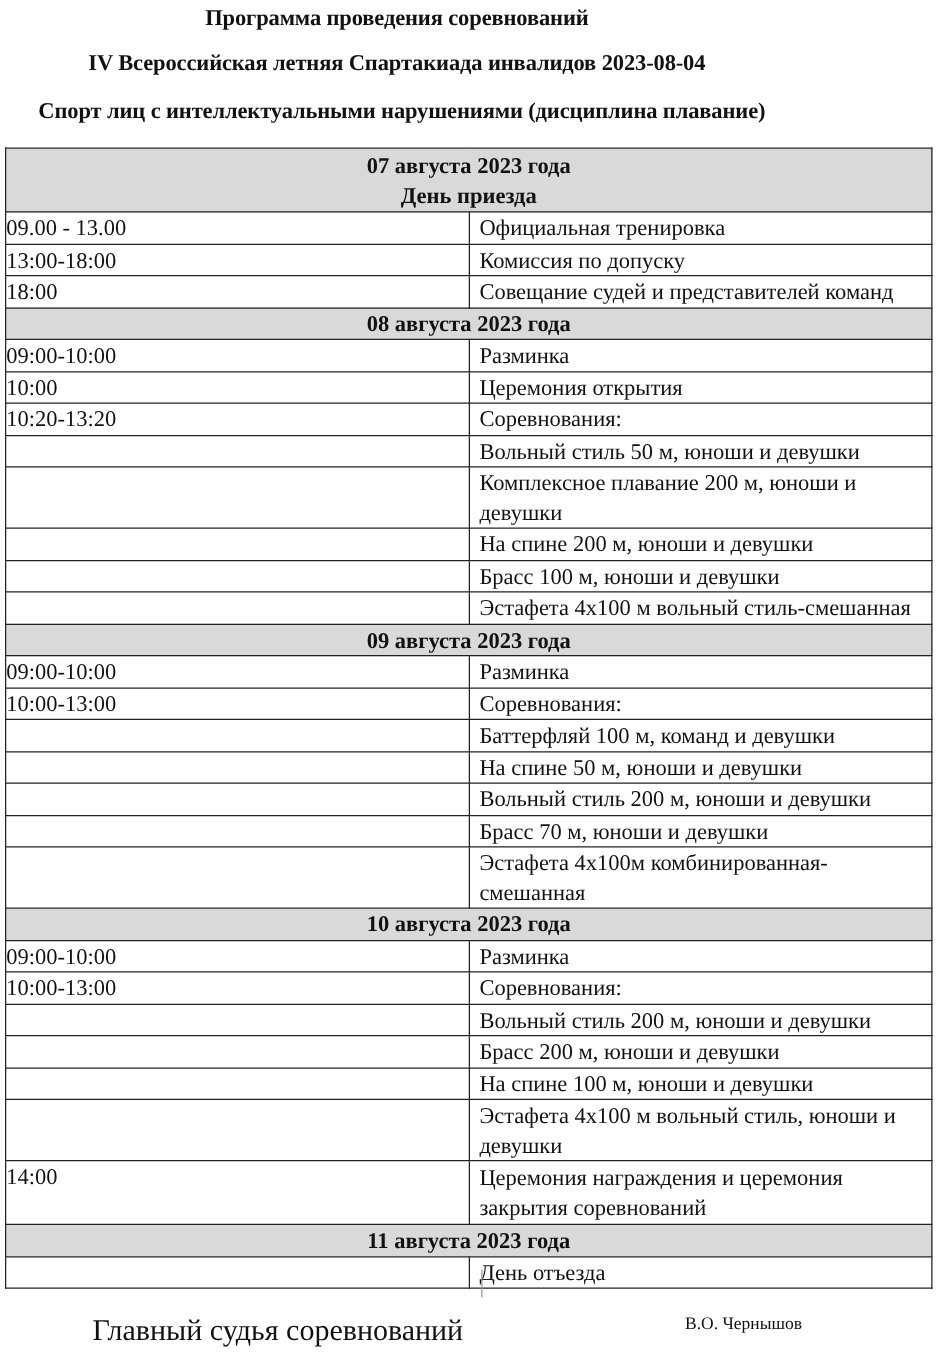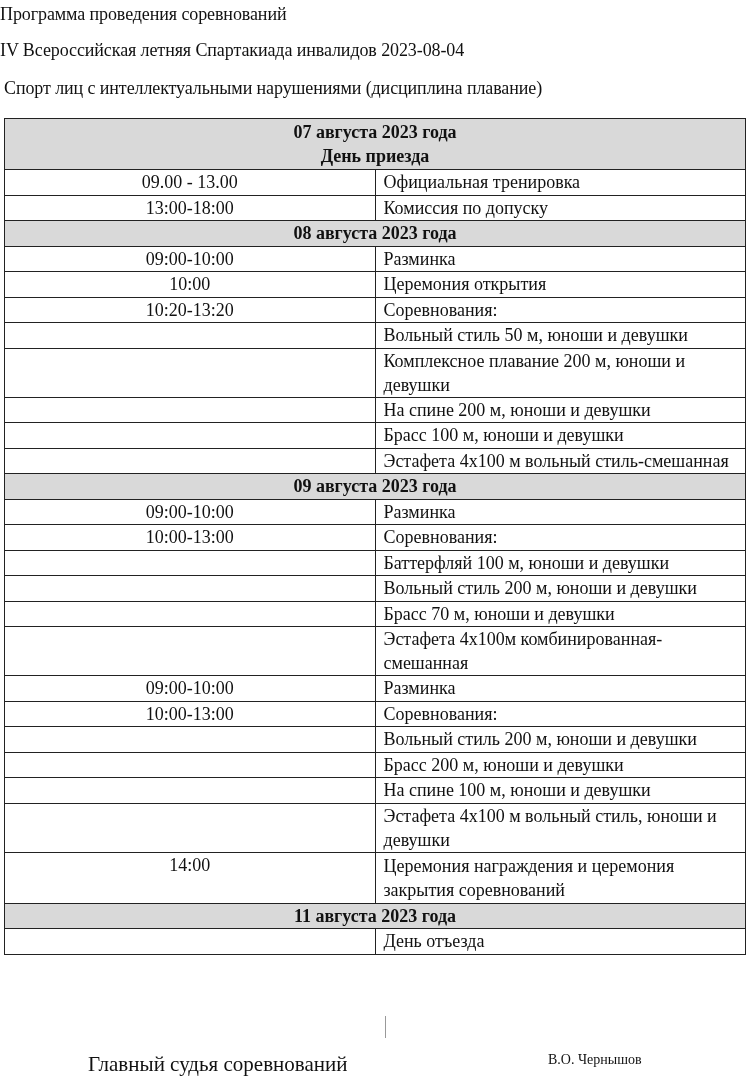--- a/index.html
+++ b/index.html
@@ -1,32 +1,32 @@
 <!DOCTYPE html>
 <html><head>
 <meta charset="utf-8">
 <style>
   html, body { margin: 0; padding: 0; background: #ffffff; }
   body { width: 750px; height: 1082px; position: relative; overflow: hidden;
          font-family: "Liberation Serif", "DejaVu Serif", serif; color: #111; }
-  .title { position: absolute; left: 0; width: 635px; text-align: left;
-           font-weight: normal; font-size: 18px; white-space: nowrap; letter-spacing: -0.1px; }
+  .title { position: absolute; left: 0; width: 635px; text-align: center;
+           font-weight: bold; font-size: 18px; white-space: nowrap; letter-spacing: -0.1px; }
   #t1 { top: 4px; }
   #t2 { top: 40px; }
   #t3 { top: 78px; left: 4px; }
   table.sched { position: absolute; left: 4px; top: 118px; width: 742px;
                 border-collapse: collapse; font-size: 18px; table-layout: fixed; }
   table.sched td { border: 1.5px solid #222; padding: 0 8px; height: 24.5px; line-height: 24px;
                    vertical-align: middle; }
-  table.sched td.time { width: 174px; text-align: center; padding: 0; }
+  table.sched td.time { width: 174px; padding: 0; }
   table.sched td.day { background: #d9d9d9; text-align: center; font-weight: bold; }
   table.sched td.day.two { line-height: 24px; height: 50px; margin-left: 44px; }
   table.sched td.desc.tall { line-height: 24px; height: 50px; }
   .divider-mark { position: absolute; left: 385px; top: 1016px; width: 1px; height: 22px; background: #999; }
-  .sign-left { position: absolute; left: 88px; top: 1052px; font-size: 21px; white-space: nowrap; }
+  .sign-left { position: absolute; left: 74px; top: 1052px; font-size: 24px; white-space: nowrap; }
   .sign-right { position: absolute; left: 548px; top: 1052px; font-size: 14px; white-space: nowrap; }
 </style>
 </head>
 <body>
 
 <div id="t1" class="title">Программа проведения соревнований</div>
 <div id="t2" class="title">IV Всероссийская летняя Спартакиада инвалидов 2023-08-04</div>
 <div id="t3" class="title">Спорт лиц с интеллектуальными нарушениями (дисциплина плавание)</div>
 
 <table class="sched">
@@ -38,20 +38,24 @@
         <div>День приезда</div>
       </td>
     </tr>
     <tr>
         <td class="time">09.00 - 13.00</td>
         <td class="desc">Официальная тренировка</td>
       </tr>
     <tr>
         <td class="time">13:00-18:00</td>
         <td class="desc">Комиссия по допуску</td>
+      </tr>
+    <tr>
+        <td class="time">18:00</td>
+        <td class="desc">Совещание судей и представителей команд</td>
       </tr>
 
     <tr>
         <td colspan="2" class="day">08 августа 2023 года</td>
       </tr>
     <tr>
         <td class="time">09:00-10:00</td>
         <td class="desc">Разминка</td>
       </tr>
     <tr>
@@ -89,35 +93,42 @@
     <tr>
         <td class="time">09:00-10:00</td>
         <td class="desc">Разминка</td>
       </tr>
     <tr>
         <td class="time">10:00-13:00</td>
         <td class="desc">Соревнования:</td>
       </tr>
     <tr>
         <td class="time"></td>
-        <td class="desc">Баттерфляй 100 м, юноши и девушки</td>
+        <td class="desc">Баттерфляй 100 м, команд и девушки</td>
+      </tr>
+    <tr>
+        <td class="time"></td>
+        <td class="desc">На спине 50 м, юноши и девушки</td>
       </tr>
     <tr>
         <td class="time"></td>
         <td class="desc">Вольный стиль 200 м, юноши и девушки</td>
       </tr>
     <tr>
         <td class="time"></td>
         <td class="desc">Брасс 70 м, юноши и девушки</td>
       </tr>
     <tr>
         <td class="time"></td>
         <td class="desc">Эстафета 4x100м комбинированная-смешанная</td>
       </tr>
 
+    <tr>
+        <td colspan="2" class="day">10 августа 2023 года</td>
+      </tr>
     <tr>
         <td class="time">09:00-10:00</td>
         <td class="desc">Разминка</td>
       </tr>
     <tr>
         <td class="time">10:00-13:00</td>
         <td class="desc">Соревнования:</td>
       </tr>
     <tr>
         <td class="time"></td>

